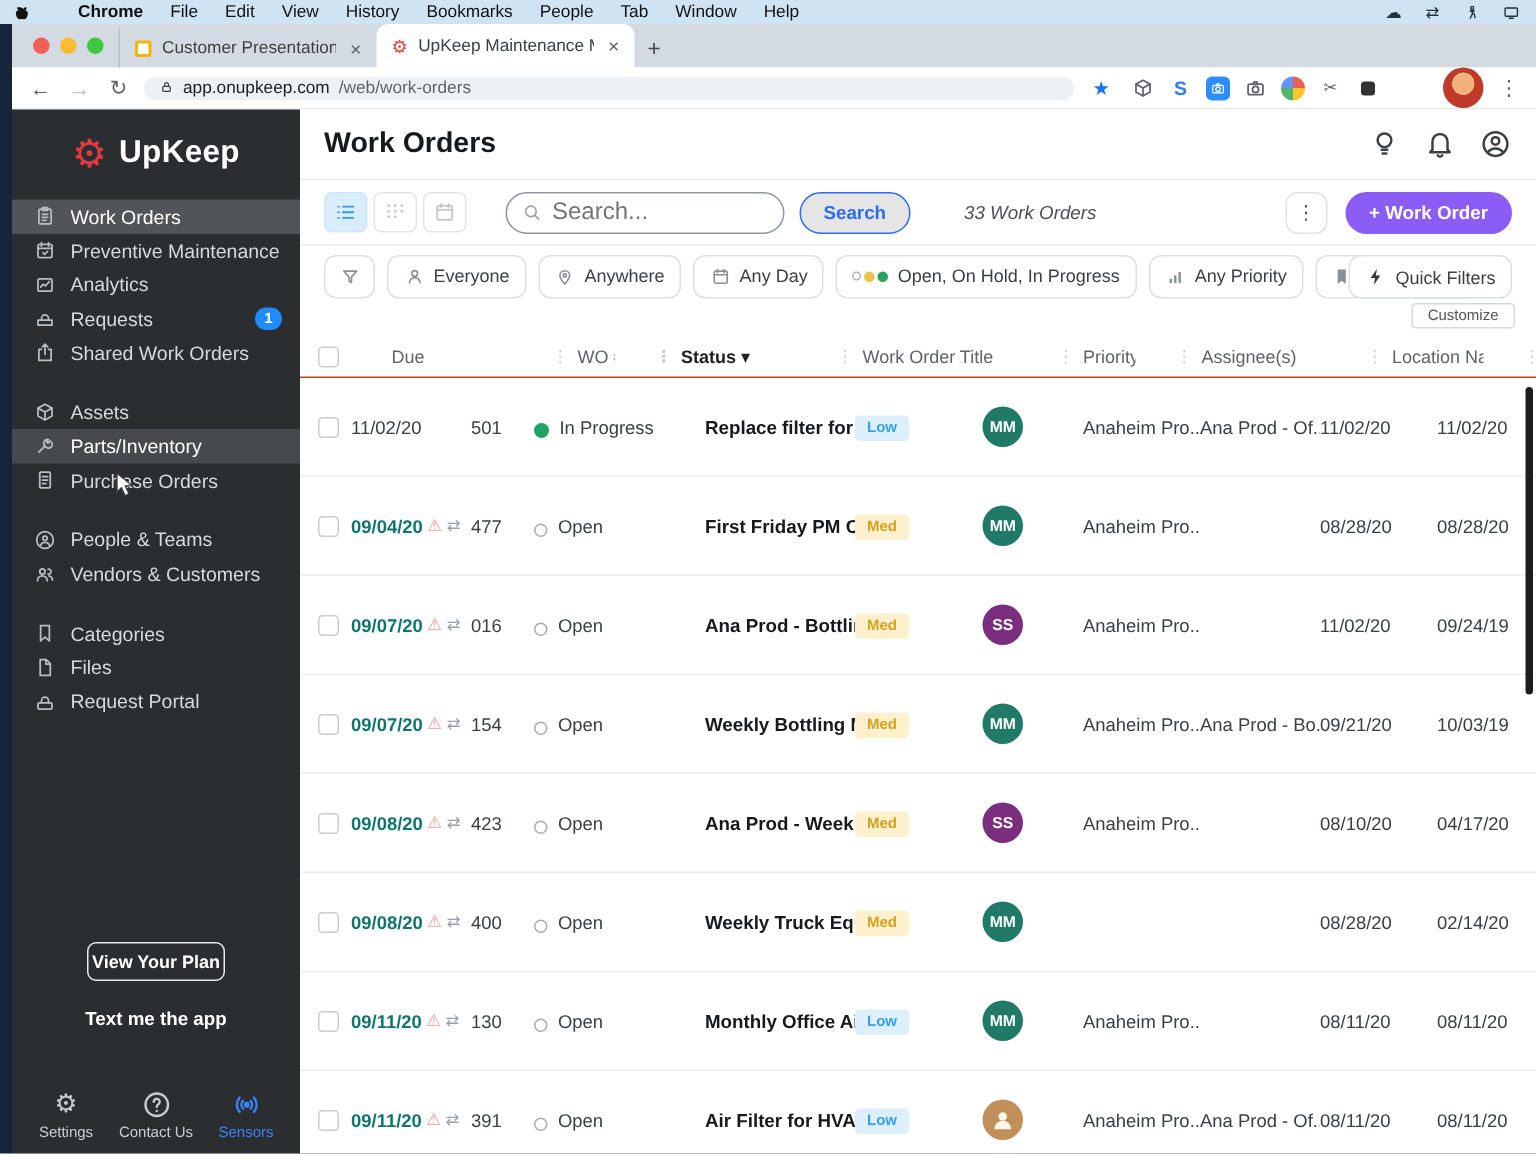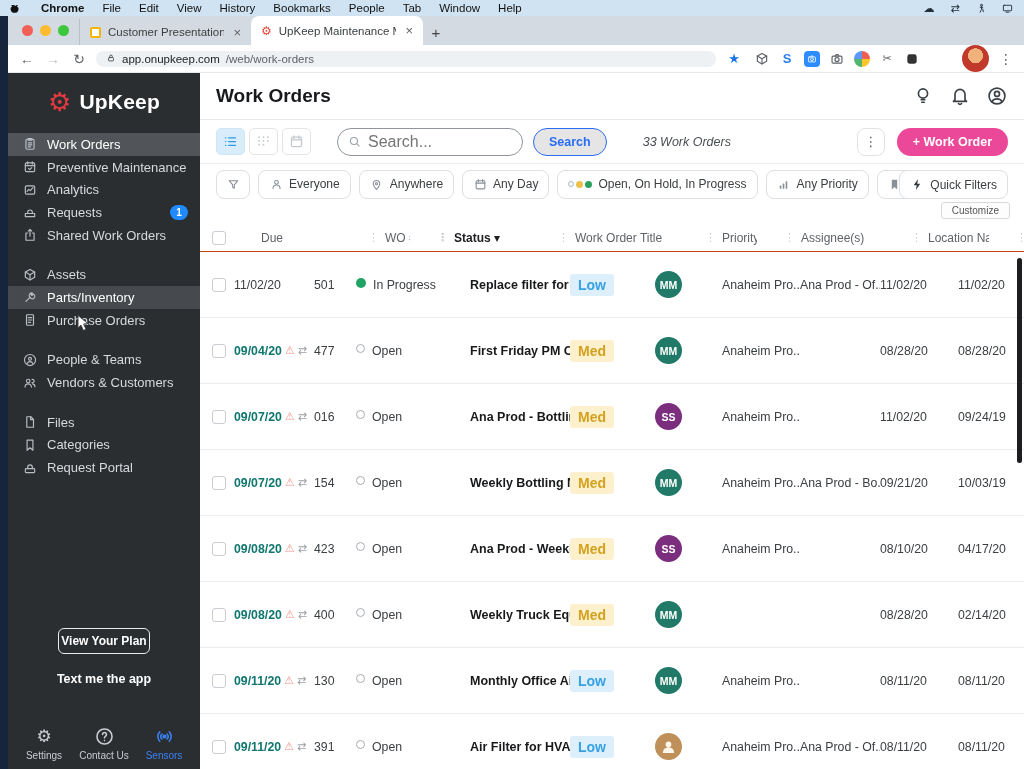--- a/index.html
+++ b/index.html
@@ -2,21 +2,21 @@
 <html><head>
 <meta charset="utf-8">
 <style>
   * { margin:0; padding:0; box-sizing:border-box; }
   html,body { width:1024px; height:769px; overflow:hidden; }
   body { font-family:"Liberation Sans","DejaVu Sans",sans-serif; background:#16243c; font-size:13px; color:#202124; }
   .screen { position:relative; width:1024px; height:769px; }
 
   
   .menubar { position:absolute; left:0; top:0; width:1024px; height:16px; background:#cfe3f2;
-             display:flex; align-items:center; padding:0 10px; gap:0; font-size:11.5px; color:#111; }
+             display:flex; align-items:center; padding:0 10px; gap:11px; font-size:11.5px; color:#111; }
   .menubar .apple { width:14px; display:flex; align-items:center; margin-right:8px; color:#111; }
   .menubar .apple svg { width:11px; height:11px; }
   .mb-item { padding:0 9px; white-space:nowrap; }
   .mb-item.bold { font-weight:bold; }
   .mb-right { margin-left:auto; display:flex; align-items:center; gap:12px; color:#22303c; }
   .mb-right .ic { width:14px; height:12px; display:flex; align-items:center; justify-content:center; font-size:11px; }
   .mb-right svg { width:13px; height:11px; }
 
   
   .window { position:absolute; left:8px; top:16px; width:1016px; height:753px; background:#fff; }
@@ -97,21 +97,21 @@
   .view-btn.active { background:#d9ecfa; border-color:#cfe6f7; color:#2e9be6; }
   .search-pill { width:186px; height:28px; border:1.5px solid #8f959b; border-radius:15px; display:flex; align-items:center;
                  padding:0 10px; gap:7px; color:#9aa0a6; margin-left:16px; }
   .search-pill svg { width:13px; height:13px; }
   .search-pill input { border:none; outline:none; width:120px; font-size:16px; font-family:inherit; color:#333; background:transparent; }
   .search-btn { height:28px; padding:0 15px; border:1.5px solid #2b6cf5; border-radius:15px; background:#e5e5e5;
                 color:#2b6cf5; font-size:12.5px; font-weight:bold; font-family:inherit; }
   .wo-count { font-style:italic; color:#4a4f55; font-size:12.5px; margin-left:26px; }
   .tb-right { margin-left:auto; display:flex; align-items:center; gap:12px; }
   .dots-btn { width:28px; height:28px; border:1px solid #e0e3e6; border-radius:8px; background:#fff; color:#555; font-size:13px; }
-  .new-wo { height:28px; padding:0 16px; border:none; border-radius:15px; background:#ec4899; color:#fff;
+  .new-wo { height:28px; padding:0 16px; border:none; border-radius:15px; background:#8b5cf6; color:#fff;
             font-size:12.5px; font-weight:bold; font-family:inherit; }
 
   .filterbar { height:40px; display:flex; align-items:center; gap:8px; padding:0 16px; }
   .chip { height:29px; border:1px solid #dcdfe3; border-radius:8px; background:#fff; display:flex; align-items:center;
           gap:6px; padding:0 10px; font-size:12px; color:#3c4043; white-space:nowrap; }
   .chip .ic { width:14px; height:14px; display:flex; align-items:center; justify-content:center; color:#8a9097; }
   .chip .ic svg { width:13px; height:13px; }
   .chip.icon-only { width:34px; justify-content:center; }
   .chip .dot { width:7px; height:7px; border-radius:50%; display:inline-block; }
   .chip .dot.ring { background:#fff; border:1.5px solid #b0b6bc; width:6px; height:6px; }
@@ -127,25 +127,25 @@
   .th { display:flex; align-items:center; gap:6px; white-space:nowrap; overflow:hidden; }
   .th .sep { color:#c6cacd; font-size:11px; }
   .th.bold { font-weight:bold; color:#202124; }
   .cb { width:14px; height:14px; border:1.5px solid #c9cdd1; border-radius:3px; background:#fff; margin-left:12px; }
   .row { height:66px; border-bottom:1px solid #ededee; }
   .due-wrap { display:flex; align-items:center; gap:3px; font-size:12.3px; color:#3c4043; }
   .due-wrap.overdue .due-date { color:#0f766e; font-weight:bold; }
   .warn { color:#ee9a94; font-size:11px; }
   .recur { color:#9aa0a6; font-size:11px; }
   .cell { font-size:12.3px; color:#3c4043; white-space:nowrap; overflow:hidden; }
-  .status-wrap { display:flex; align-items:flex-start; gap:7px; font-size:12.3px; color:#3c4043; }
+  .status-wrap { display:flex; align-items:flex-end; gap:7px; font-size:12.3px; color:#3c4043; }
   .st-dot { width:10px; height:10px; border-radius:50%; flex:none; }
   .st-dot.open { border:1.5px solid #a7adb3; width:9px; height:9px; background:#fff; }
   .title-cell { font-size:12.5px; font-weight:bold; color:#18191b; white-space:nowrap; overflow:hidden; padding-left:20px; }
-  .pri { display:inline-block; font-size:14px; font-weight:bold; padding:3px 8px; border-radius:3px; }
+  .pri { display:inline-block; font-size:10px; font-weight:bold; padding:3px 8px; border-radius:3px; }
   .avatar { width:27px; height:27px; border-radius:50%; color:#fff; font-size:10.5px; font-weight:bold;
             display:flex; align-items:center; justify-content:center; margin-left:33px; }
   .avatar svg { width:17px; height:17px; }
   .scrollthumb { position:absolute; right:2px; top:185px; width:5px; height:205px; background:#1d1d1f; border-radius:3px; }
 </style>
 </head>
 <body>
 
 <div class="screen">
 
@@ -357,33 +357,33 @@
                     <path d="M15.5 6a2.8 2.8 0 110 5.4M16.5 13.5a5 5 0 014 4.8"></path>
                   </svg>
                 </span>
                 <span>Vendors &amp; Customers</span>
               </div>
             </div>
             <div class="s-group">
               <div class="s-item">
                 <span class="ic">
                   <svg viewBox="0 0 24 24" fill="none" stroke="currentColor" stroke-width="2" stroke-linecap="round" stroke-linejoin="round">
+                    <path d="M7 3.5h10V21l-5-4.3L7 21z"></path>
+                  </svg>
+                </span>
+                <span>Categories</span>
+              </div>
+              <div class="s-item">
+                <span class="ic">
+                  <svg viewBox="0 0 24 24" fill="none" stroke="currentColor" stroke-width="2" stroke-linecap="round" stroke-linejoin="round">
                     <path d="M6.5 3h7l4.5 4.5V21H6.5z"></path>
                     <path d="M13 3v5h5"></path>
                   </svg>
                 </span>
                 <span>Files</span>
-              </div>
-              <div class="s-item">
-                <span class="ic">
-                  <svg viewBox="0 0 24 24" fill="none" stroke="currentColor" stroke-width="2" stroke-linecap="round" stroke-linejoin="round">
-                    <path d="M7 3.5h10V21l-5-4.3L7 21z"></path>
-                  </svg>
-                </span>
-                <span>Categories</span>
               </div>
               <div class="s-item">
                 <span class="ic">
                   <svg viewBox="0 0 24 24" fill="none" stroke="currentColor" stroke-width="2" stroke-linecap="round" stroke-linejoin="round">
                     <rect x="4" y="13" width="16" height="7" rx="1.5"></rect>
                     <path d="M8 13v-2.5a4 4 0 018 0V13"></path>
                   </svg>
                 </span>
                 <span>Request Portal</span>
               </div>

